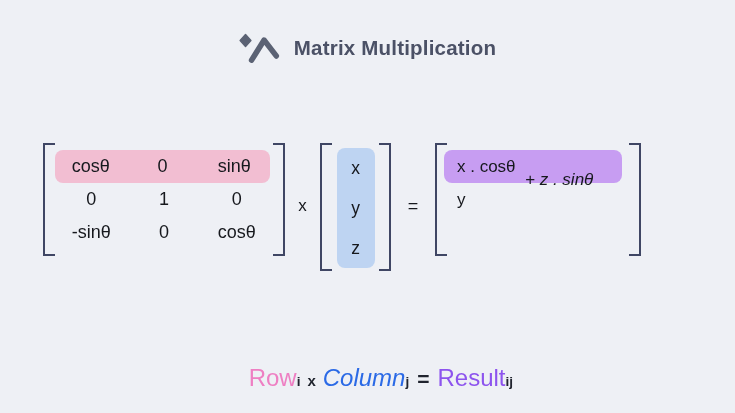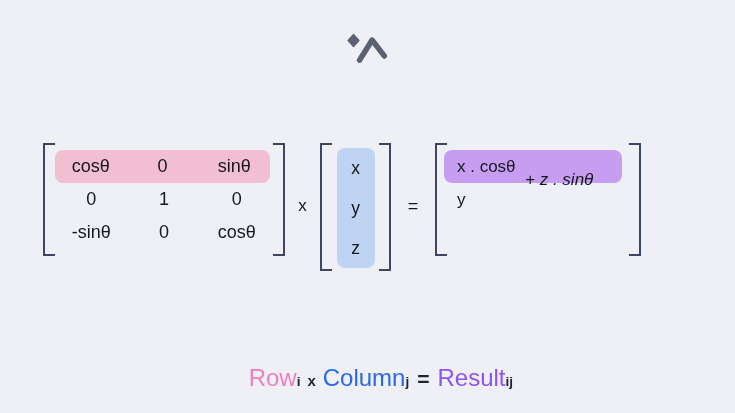--- a/index.html
+++ b/index.html
@@ -38,35 +38,36 @@
   .vcell{height:40px;display:flex;align-items:center;justify-content:center;font-size:17.5px;}
   
   .m-r .m-body{width:182px;align-items:stretch;}
   .rrow{height:33px;display:flex;align-items:center;font-size:17px;white-space:pre;padding-left:10px;}
   .rrow.hl-purple{background:var(--purple-bg);border-radius:8px;width:178px;margin-left:-3px;padding-left:13px;}
   .seg-it{font-style:italic;margin-top:27px;}
   
   .legend{position:absolute;left:0;right:0;top:336px;text-align:center;font-size:24px;font-weight:500;white-space:pre;}
   .lg-sub{font-size:13.5px;color:var(--legend-dark);font-weight:600;}
   .lg-row{color:var(--pink-tx);}
-  .lg-col{color:var(--blue-tx);}
+  .lg-col{color:var(--blue-tx);font-style:italic;}
   .lg-res{color:var(--purple-tx);text-align:center;}
   .lg-x{font-size:15px;color:var(--legend-dark);font-weight:600;margin:0 7px;}
   .lg-eq{font-size:21px;color:var(--legend-dark);font-weight:600;margin:0 8px;}
 </style>
 </head>
 <body>
 
 <div class="stage">
 
   <div class="header">
     <svg class="logo" viewBox="0 0 44 32" aria-hidden="true">
       <path d="M7 1.5 L12.8 8 L7 14.5 L1.2 8 Z" fill="#5b6274" stroke="#5b6274" stroke-width="1.5" stroke-linejoin="round"></path>
       <path d="M13.5 29 L27 7.5 L40 24.5" fill="none" stroke="#5b6274" stroke-width="6" stroke-linecap="round" stroke-linejoin="round"></path>
     </svg>
+    <div class="title">Matrix Multiplication</div>
   </div>
 
   <div class="equation">
 
     <div class="matrix m-a">
       <div class="br br-l"></div>
       <div class="m-body">
         <div class="mrow hl-pink">
           <span>cosθ</span>
           <span>0</span>

